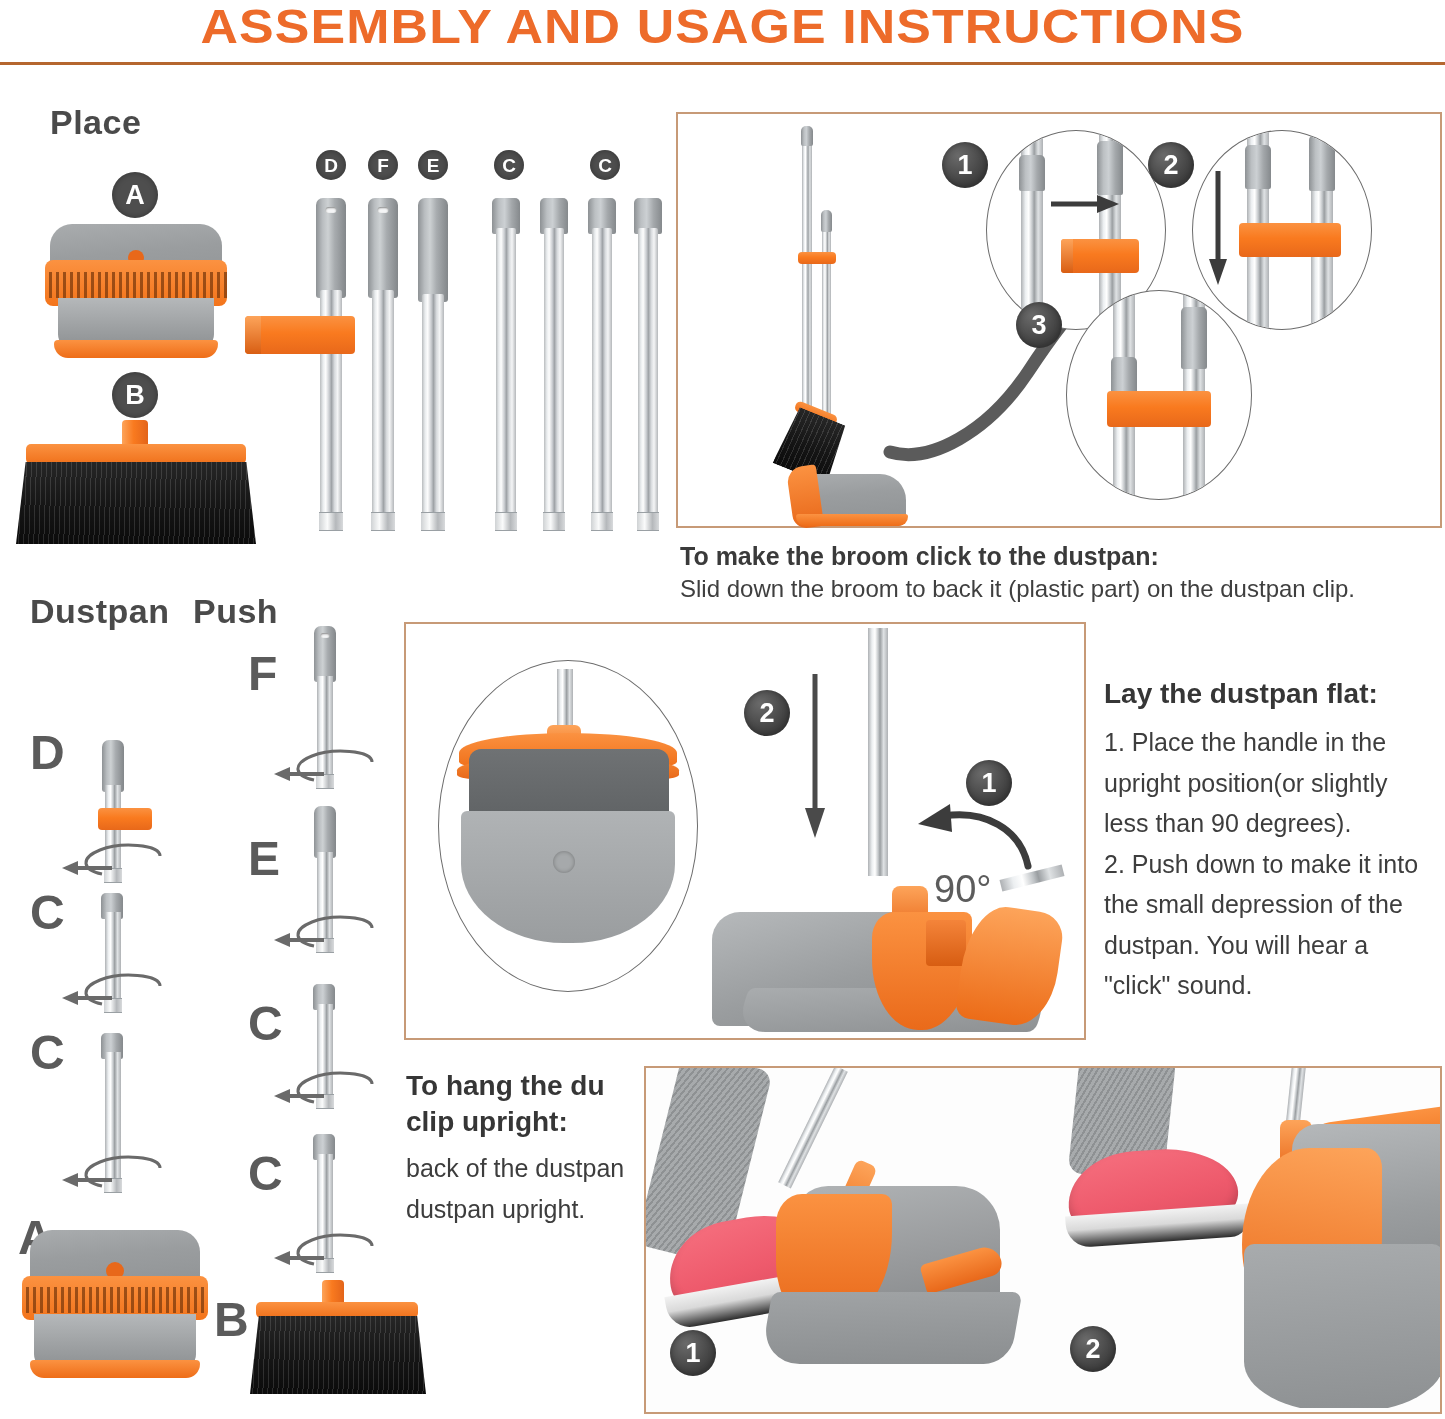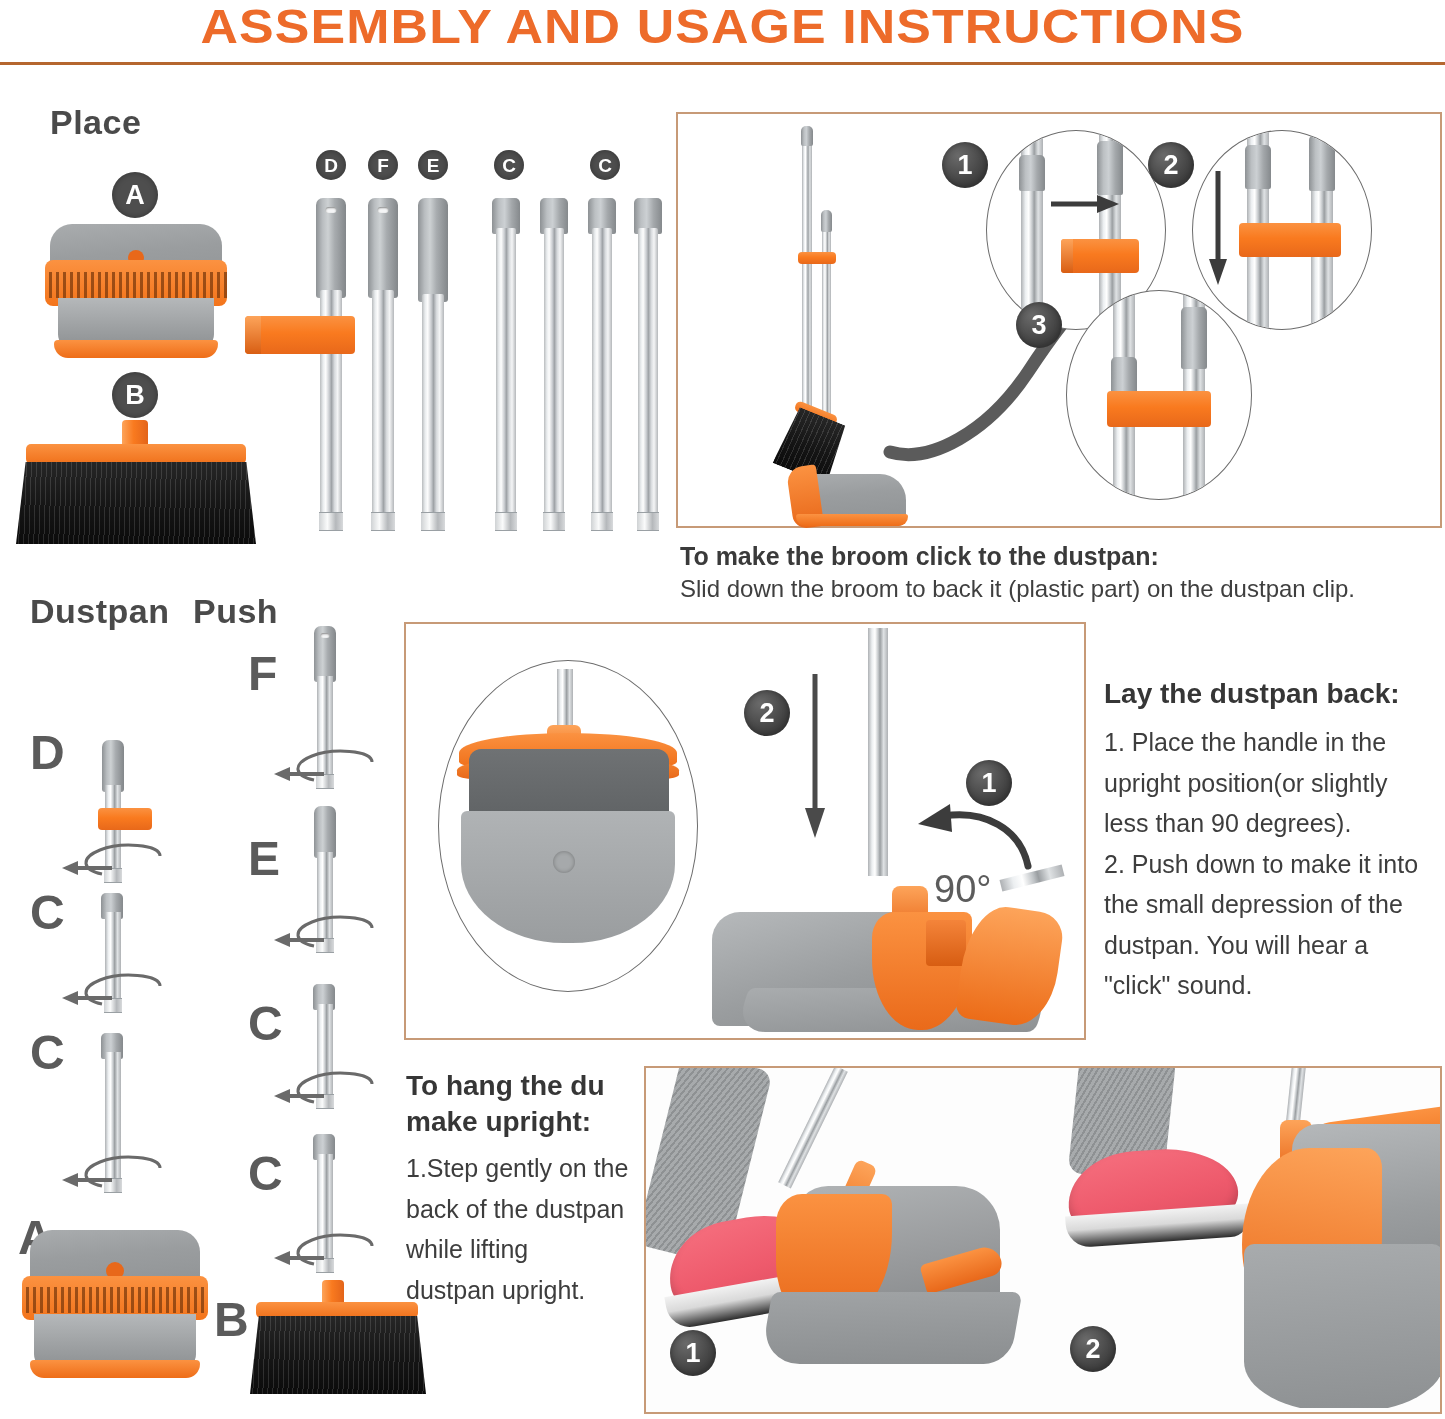--- a/index.html
+++ b/index.html
@@ -423,37 +423,35 @@
     <div class="abs" style="top:40px;left:0px;width:210px;height:114px;background:linear-gradient(165deg,#b6b9bb,#9a9d9f 60%,#8c8f91);border-radius:28px 12px 6px 8px;"></div>
     <div class="abs" style="top:116px;left:30px;width:300px;height:44px;background:linear-gradient(175deg,#a9acae,#8e9193);border-radius:6px 30px 8px 30px;transform:skewX(-18deg);"></div>
     <div class="abs" style="top:14px;left:180px;width:36px;height:48px;background:linear-gradient(180deg,#FDA45A,#E8681A);border-radius:8px;"></div>
     <div class="abs" style="top:40px;left:160px;width:100px;height:118px;background:linear-gradient(180deg,#FB9241,#EA6A1A);border-radius:22px 8px 50% 46%/26px 8px 70% 60%;"></div>
     <div class="abs" style="top:48px;left:214px;width:40px;height:46px;background:linear-gradient(180deg,#F4843A,#D75D12);border-radius:4px;"></div>
     <div class="abs" style="top:36px;left:250px;width:96px;height:116px;background:linear-gradient(180deg,#FDA45A,#EC6C18);border-radius:40% 26px 40% 14px/60% 26px 50% 14px;transform:rotate(8deg);"></div>
     <div class="abs pole-thin" style="top:0px;left:288px;width:64px;height:12px;transform:rotate(-14deg);"></div>
   </div>
 </div>
 
-<div class="abs body-h" style="top:676px;left:1104px;width:340px;">Lay the dustpan back:</div>
+<div class="abs body-h" style="top:676px;left:1104px;width:340px;">Lay the dustpan flat:</div>
 <div class="abs" style="top:722px;left:1104px;width:344px;">
   <div class="body-p">1. Place the handle in the</div>
   <div class="body-p">upright position(or slightly</div>
   <div class="body-p">less than 90 degrees).</div>
   <div class="body-p">2. Push down to make it into</div>
   <div class="body-p">the small depression of the</div>
   <div class="body-p">dustpan. You will hear a</div>
   <div class="body-p">"click" sound.</div>
 </div>
 
 <div class="abs body-h" style="top:1068px;left:406px;width:250px;">To hang the du</div>
-<div class="abs body-h" style="top:1104px;left:406px;width:250px;">make upright:</div>
+<div class="abs body-h" style="top:1104px;left:406px;width:250px;">clip upright:</div>
 <div class="abs" style="top:1148px;left:406px;width:250px;">
-  <div class="body-p">1.Step gently on the</div>
   <div class="body-p">back of the dustpan</div>
-  <div class="body-p">while lifting</div>
   <div class="body-p">dustpan upright.</div>
 </div>
 
 <div class="abs frame photo" style="top:1066px;left:644px;width:794px;height:344px;">
 
   <div class="abs" style="top:0;left:0;width:400px;height:340px;overflow:hidden;">
     <div class="leg" style="top:-10px;left:12px;width:92px;height:200px;transform:rotate(14deg);"></div>
     <div class="shoe" style="top:150px;left:22px;width:160px;height:92px;transform:rotate(-10deg);"></div>
     <div class="sole" style="top:214px;left:20px;width:172px;height:34px;transform:rotate(-10deg);"></div>
     <div class="abs pole-thin" style="top:-6px;left:160px;width:14px;height:130px;transform:rotate(26deg);"></div>

